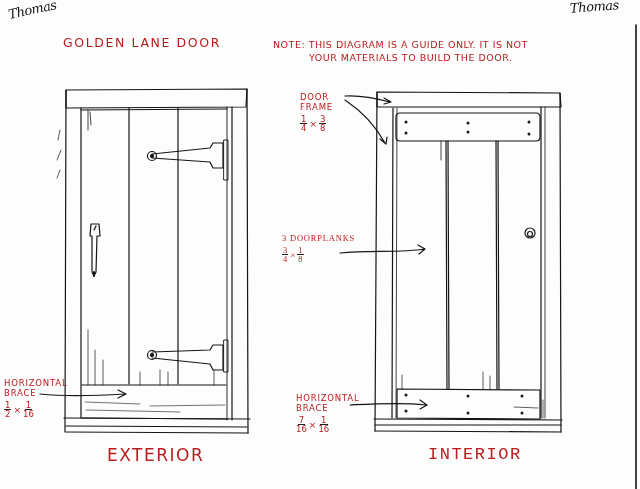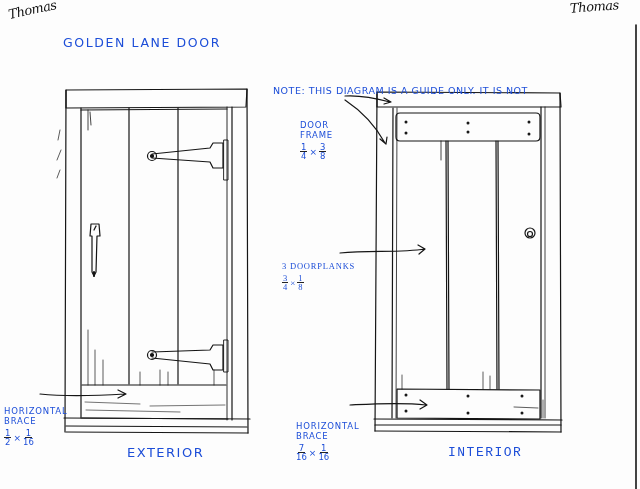--- a/index.html
+++ b/index.html
@@ -17,21 +17,21 @@
     }
     .sheet {
       position: absolute;
       left: 0; top: 0;
       width: 640px; height: 489px;
       background: #fdfdfd;
     }
     .hand {
       position: absolute;
       font-family: "DejaVu Sans", sans-serif;
-      color: #1d4ed8;
+      color: #b91c1c;
       letter-spacing: 1px;
       text-transform: uppercase;
       line-height: 1.1;
       white-space: nowrap;
     }
     .signature {
       position: absolute;
       font-family: "DejaVu Serif", serif;
       font-style: italic;
       color: #111;
@@ -42,53 +42,50 @@
       left: 63px; top: 36px;
       font-size: 12.5px;
       font-weight: normal;
       letter-spacing: 1.6px;
     }
     .note {
       left: 273px; top: 38px;
       font-size: 9.5px;
       letter-spacing: 0.5px;
       line-height: 13px;
-      margin-top: 46px;
     }
     .note .line2, .note .line3 {
       padding-left: 36px;
       display: block;
     }
     .note .line1 { display: block; }
     .label {
       font-size: 8.5px;
       letter-spacing: 0.8px;
       line-height: 10px;
-      margin-top: 28px;
     }
     .dims {
       font-size: 9px;
       letter-spacing: 0;
       display: inline-flex;
       align-items: center;
       gap: 2px;
       margin-top: 3px;
     }
     .frac {
       display: inline-flex;
       flex-direction: column;
       align-items: center;
       font-size: 8.5px;
       line-height: 8px;
     }
     .frac .num { border-bottom: 1px solid #222; padding: 0 1px; }
     .caption {
-      font-size: 13px;
+      font-size: 17px;
       letter-spacing: 1.5px;
-      margin-left: 20px;
     }
     svg.drawing {
       position: absolute;
       left: 0; top: 0;
       width: 640px; height: 489px;
     }
   </style>
 </head>
 <body>
 
@@ -190,20 +187,21 @@
   <span class="signature" style="left:8px; top:2px; transform: rotate(-12deg);">Thomas</span>
   <span class="signature" style="left:570px; top:-1px; transform: rotate(-4deg);">Thomas</span>
 
   <div class="hand title">Golden Lane Door</div>
 
   <div class="hand note">
     <span class="line1">
       <span>Note:</span>
       <span>This diagram is a guide only. It is not</span>
     </span>
+    <span class="line3">your materials to build the door.</span>
   </div>
 
   <div class="hand label" style="left:300px; top:92px;">
     <div>Door</div>
     <div>Frame</div>
     <div class="dims">
       <span class="frac">
           <span class="num">1</span>
           <span>4</span>
         </span>

